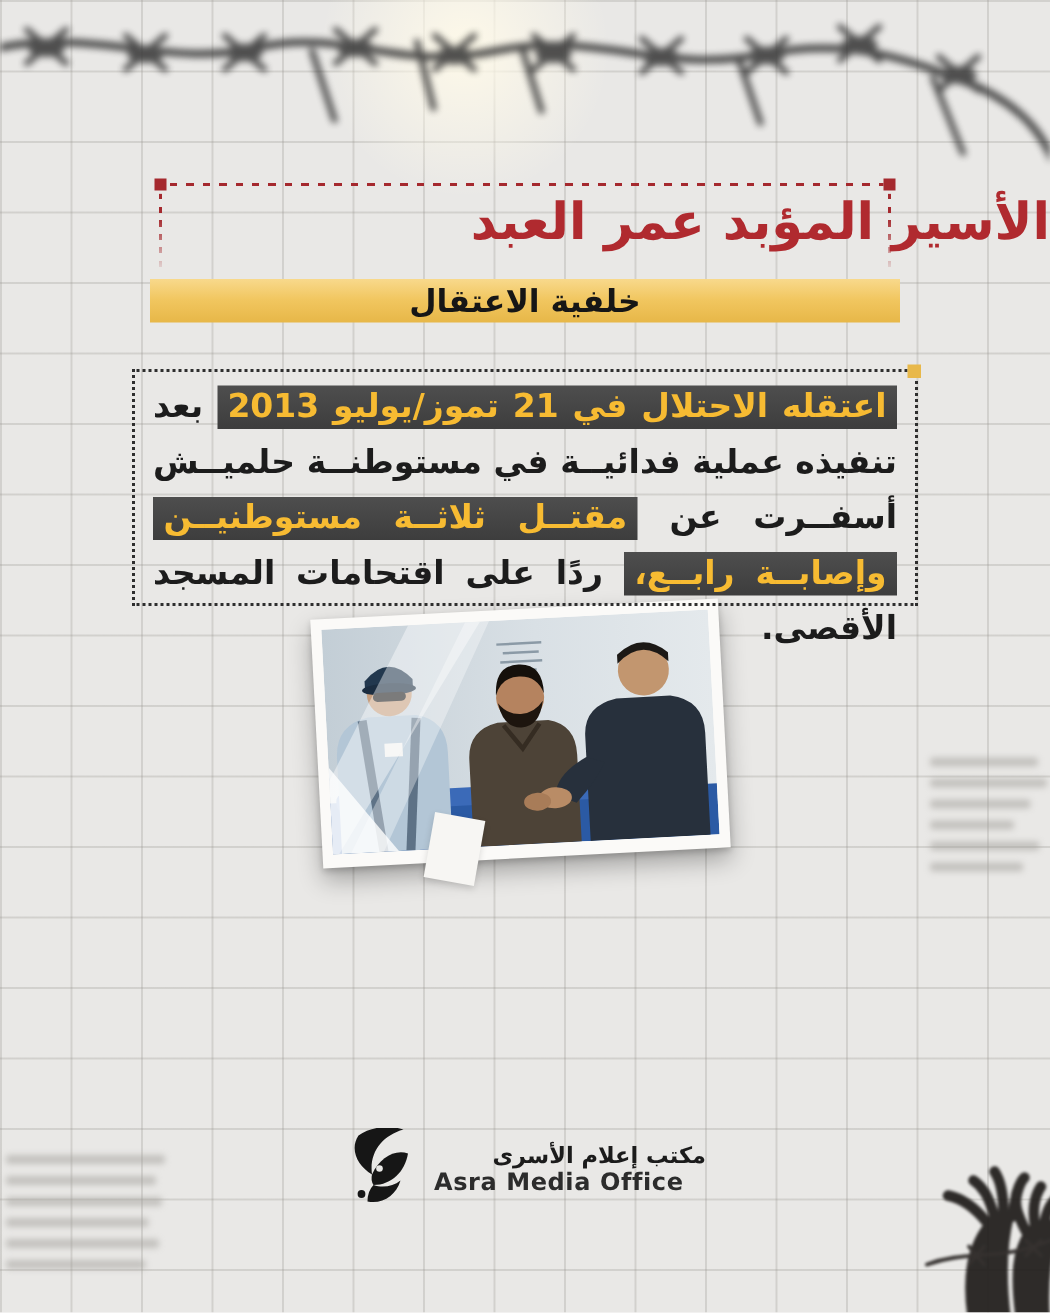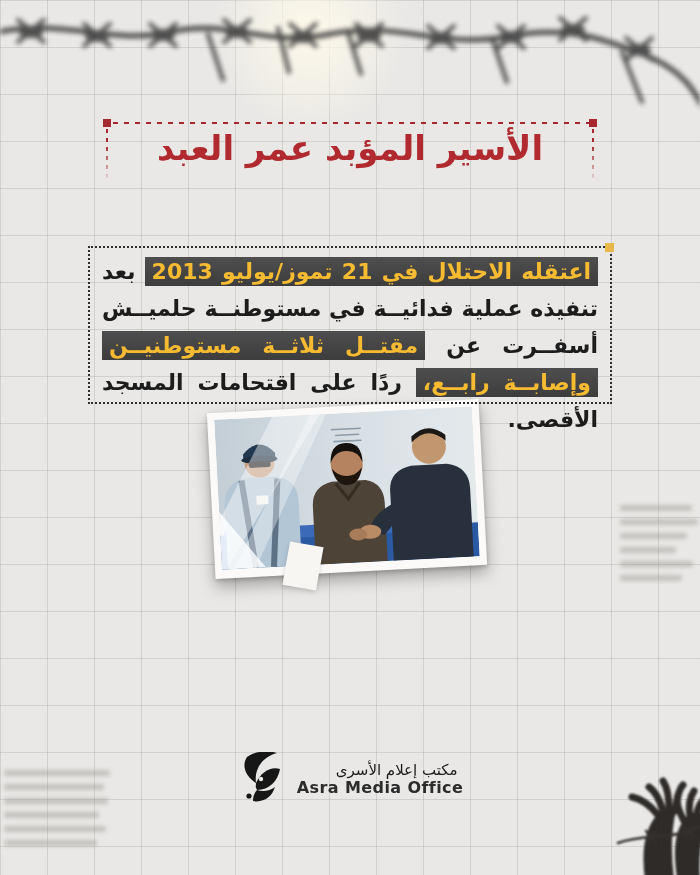--- a/index.html
+++ b/index.html
@@ -20,21 +20,21 @@
   .wire-svg{position:absolute;left:0;top:-6px;width:700px;height:120px;filter:blur(2.4px);opacity:.88;}
   
   .frame-sq{position:absolute;width:8px;height:8px;background:#a5292e;}
   .sq-left{left:103px;top:119px;} .sq-right{left:589px;top:119px;}
   .frame-top{position:absolute;left:113px;top:122px;width:476px;height:2px;
     background:repeating-linear-gradient(to right,#a5292e 0 5px,transparent 5px 11px);}
   .frame-stub{position:absolute;top:129px;width:2px;height:54px;
     background:repeating-linear-gradient(to bottom,#a5292e 0 4px,transparent 4px 9px);
     -webkit-mask-image:linear-gradient(#000 30%,transparent);mask-image:linear-gradient(#000 30%,transparent);}
   .stub-left{left:106px;} .stub-right{left:592px;}
-  .page-title{position:absolute;left:0;right:0;top:128px;margin:0;text-align:center;
+  .page-title{position:absolute;left:0;right:0;top:128px;margin:0;text-align:right;
     font-size:34px;font-weight:bold;color:#b02a2f;letter-spacing:0;}
   .subtitle-bar{position:absolute;left:100px;top:186px;width:500px;height:29px;
     background:linear-gradient(180deg,#f8d98c 0%,#f1c65f 48%,#e7b748 100%);
     text-align:center;line-height:30px;font-size:21px;font-weight:bold;color:#161616;}
   
   .para-box{position:absolute;left:88px;width:524px;border:2px dotted #2e2e2e;
     box-sizing:border-box;padding:5px 12px;direction:rtl;text-align:justify;z-index:2;}
   .box1{top:246px;height:158px;}
   .box2{top:576px;height:146px;}
   .para-box p{margin:0;font-size:22px;font-weight:bold;color:#1c1c1c;line-height:37px;}
@@ -47,21 +47,21 @@
   .photo-frame{position:absolute;top:406px;left:50%;margin-left:-139px;width:258px;
     padding:7px 7px 9px;background:#fbfaf8;transform:rotate(-3deg);
     box-shadow:0 8px 16px rgba(0,0,0,.30),0 2px 4px rgba(0,0,0,.18);z-index:1;}
   .photo-frame svg{display:block;}
   .photo-tab{position:absolute;top:544px;left:286px;width:34px;height:44px;background:#f7f6f3;
     transform:rotate(10deg);box-shadow:0 2px 5px rgba(0,0,0,.14);z-index:3;}
   
   .footer{position:absolute;left:0;right:0;top:752px;display:flex;justify-content:center;
     align-items:center;gap:12px;z-index:2;}
   .org-names{display:flex;flex-direction:column;direction:ltr;text-align:left;}
-  .org-ar{font-size:15px;font-weight:normal;color:#1b1b1b;line-height:20px;margin-left:39px;}
+  .org-ar{font-size:15px;font-weight:bold;color:#1b1b1b;line-height:20px;margin-left:39px;}
   .org-en{font-size:16px;font-weight:bold;color:#2c2c2c;letter-spacing:.4px;line-height:16px;}
   
   .hands-svg{position:absolute;right:-6px;bottom:-4px;width:156px;height:118px;filter:blur(1.1px);opacity:.95;}
   
   .wm{position:absolute;filter:blur(2.2px);opacity:.5;}
   .wm-line{background:#9d9b96;border-radius:2px;height:6px;margin:8px 0;}
   .wm-left{left:4px;top:762px;width:106px;}
   .wm-right{right:2px;top:497px;width:78px;}
 </style>
 </head>
@@ -107,20 +107,23 @@
   </svg>
 
   <div class="frame-sq sq-left"></div>
   <div class="frame-sq sq-right"></div>
   <div class="frame-top"></div>
   <div class="frame-stub stub-left"></div>
   <div class="frame-stub stub-right"></div>
 
   <h1 class="page-title">الأسير المؤبد عمر العبد</h1>
 
+  <div class="subtitle-bar">
+    <span>خلفية الاعتقال</span>
+  </div>
 
   <div class="para-box box1">
     <div class="corner-dot dot-tr"></div>
     <p><span class="hl">اعتقله الاحتلال في 21 تموز/يوليو 2013</span> <span>بعد تنفيذه عملية فدائيــة في مستوطنــة حلميــش أسفــرت عن</span> <span class="hl">مقتــل ثلاثــة مستوطنيــن وإصابــة رابــع،</span> <span>ردًا على اقتحامات المسجد الأقصى.</span></p>
   </div>
 
   <div class="photo-frame">
     <svg viewBox="0 0 258 150" width="258" height="150">
       <defs>
         <linearGradient id="wall" x1="0" y1="0" x2="1" y2="0">

